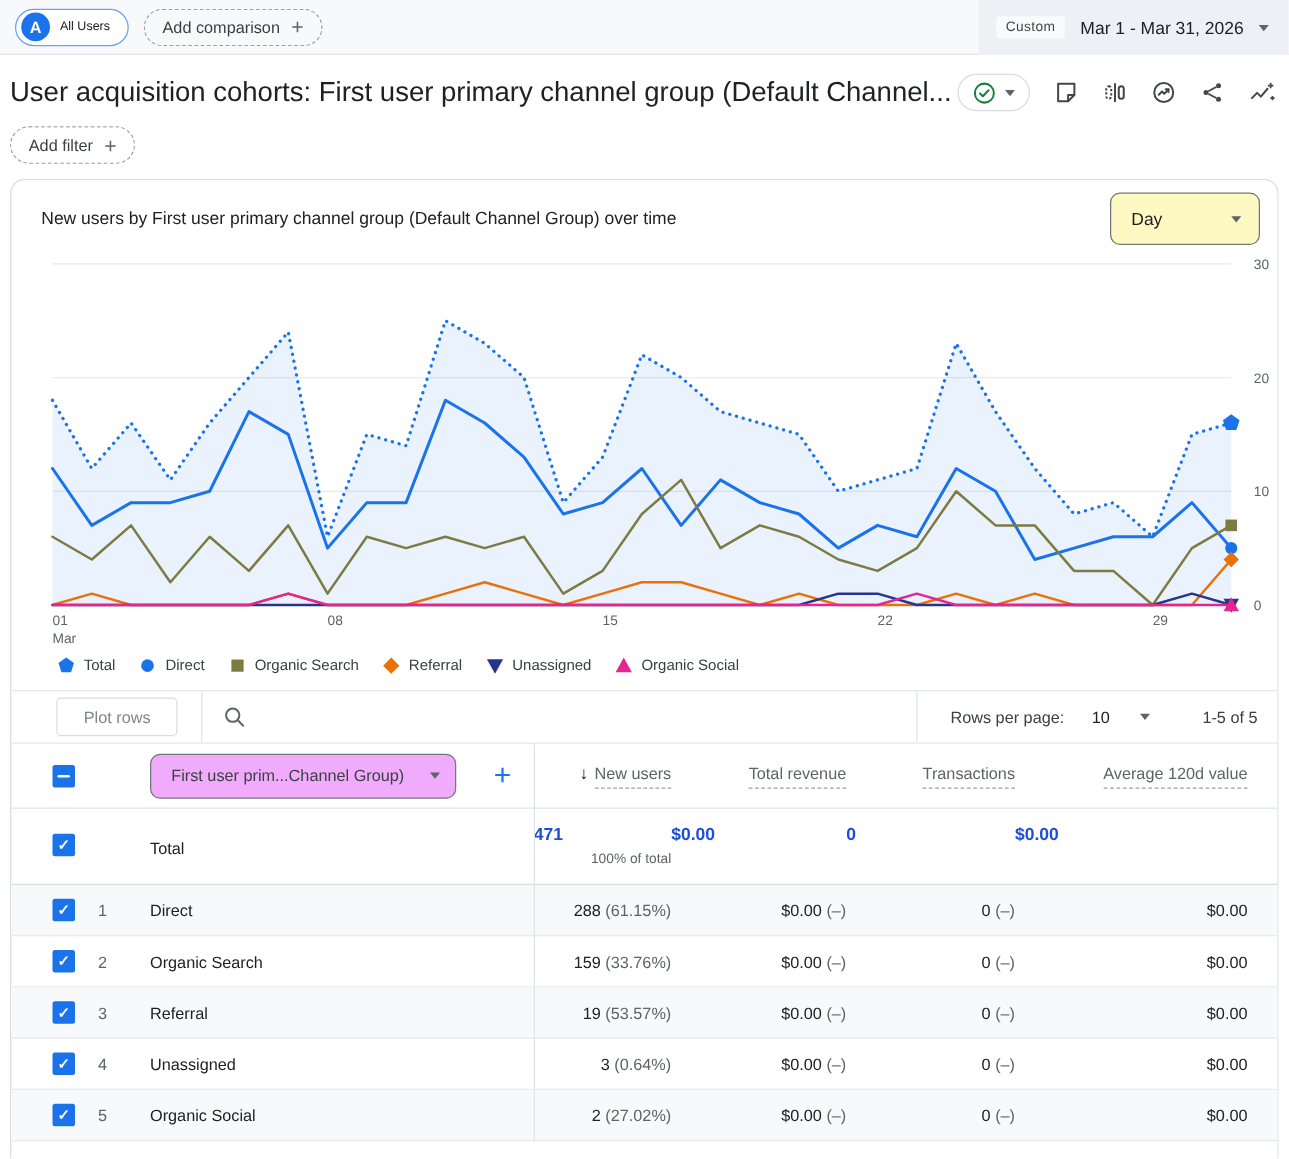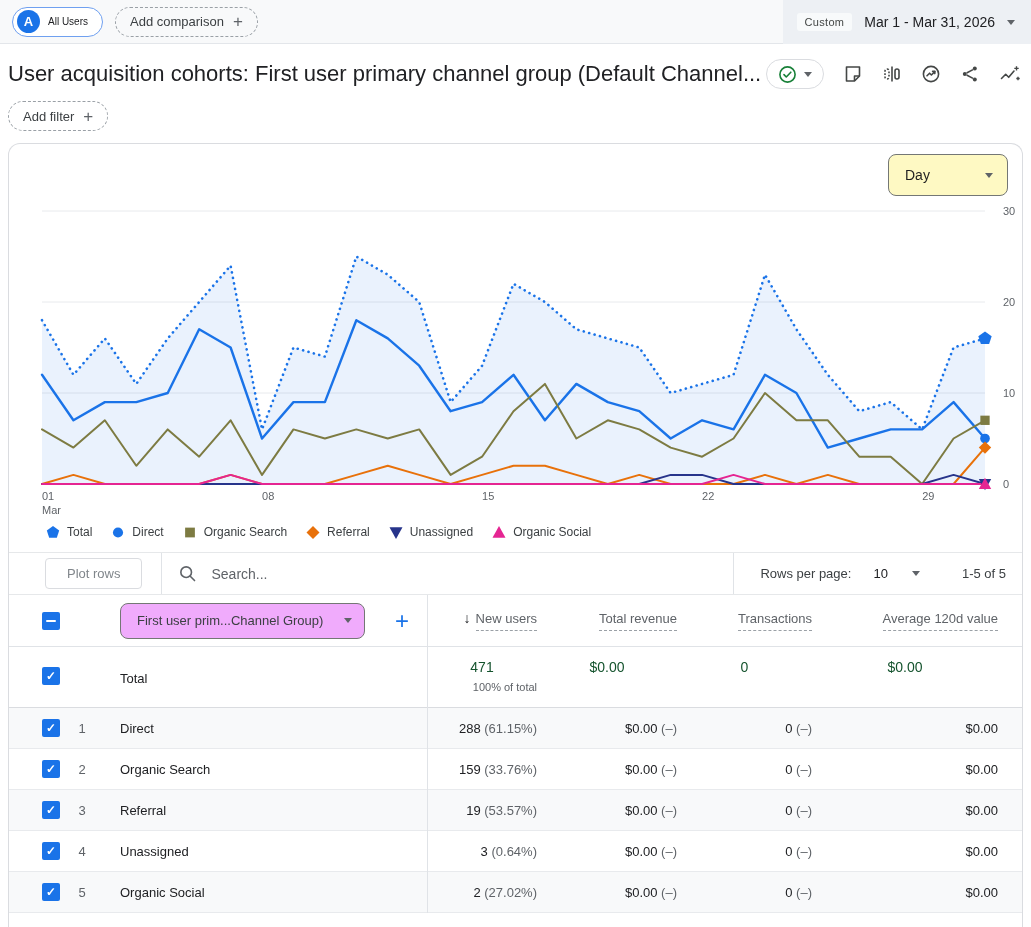--- a/index.html
+++ b/index.html
@@ -55,21 +55,21 @@
   .add-metric{margin-left:auto;margin-right:18px;color:#1a73e8;font-size:24px;font-weight:400;cursor:pointer;line-height:1}
   .th{font-size:13px;color:#5f6368;text-align:right;cursor:pointer}
   .th .u{border-bottom:1px dashed #9aa0a6;padding-bottom:4px;display:inline-block}
   .sort-arrow{color:#202124;font-size:14px;margin-right:5px}
   .cb{width:18px;height:18px;border-radius:2px;background:#1a73e8;color:#fff;display:flex;align-items:center;justify-content:center;cursor:pointer;font-size:12px;font-weight:bold}
   .cb .bar{width:10px;height:2px;background:#fff;border-radius:1px}
   .trow-total{height:61px;border-bottom:1px solid #dadce0;align-items:start}
   .trow-total>*{margin-top:12px}
   .trow-total .cb{margin-top:20px}
   .total-label{font-size:13px;color:#202124;margin-left:16px;margin-top:24px}
-  .num{font-size:14px;font-weight:400;color:#14532d;text-align:center}
+  .num{font-size:14px;font-weight:700;color:#1d4ed8;text-align:left}
   .stack{text-align:right}
   .stack .sub2{font-size:11px;color:#5f6368;margin-top:6px}
   .trow{height:41px;border-bottom:1px solid #e8eaed}
   .trow.odd{background:#f8f9fa}
   .rank{font-size:13px;color:#5f6368;text-align:center}
   .channel{font-size:13px;font-weight:500;color:#202124;margin-left:16px}
   .mcell{font-size:13px;text-align:right}
   .mcell .v{color:#202124;font-weight:400}
   .mcell .sub{color:#5f6368;font-weight:400}
 </style>
@@ -146,20 +146,21 @@
 <div class="filter-row">
   <div class="chip-dashed">
     <span>Add filter</span>
     <span class="plus">+</span>
   </div>
 </div>
 
 <div class="card">
 
   <div class="chart-header">
+    <div class="chart-title">New users by First user primary channel group (Default Channel Group) over time</div>
     <div class="day-select">
       <span>Day</span>
       <span class="caret"></span>
     </div>
   </div>
 
   <svg id="chart-svg" width="1013" height="320" viewBox="0 0 1013 320">
       <line x1="33" x2="976" y1="284" y2="284" stroke="#e8eaed" stroke-width="1"></line>
       <text x="994" y="288" class="axis-label">0</text>
       <line x1="33" x2="976" y1="193" y2="193" stroke="#e8eaed" stroke-width="1"></line>
@@ -231,21 +232,20 @@
   <div class="controls">
     <button class="plot-rows-btn">Plot rows</button>
     <span class="vdiv d1"></span>
     <div class="search-wrap">
       <span>
         <svg width="19" height="19" viewBox="0 0 20 20" fill="none" stroke="#5f6368" stroke-width="1.7">
             <circle cx="8.6" cy="8.6" r="5.6"></circle>
             <line x1="12.9" y1="12.9" x2="17.4" y2="17.4" stroke-linecap="round"></line>
           </svg>
       </span>
-      <input class="search-input" type="text" placeholder="Search..." style="">
     </div>
     <span class="vdiv"></span>
     <div class="rpp">
       <span>Rows per page:</span>
       <span class="val">10</span>
       <span class="caret"></span>
     </div>
     <span class="range">1-5 of 5</span>
   </div>
 

